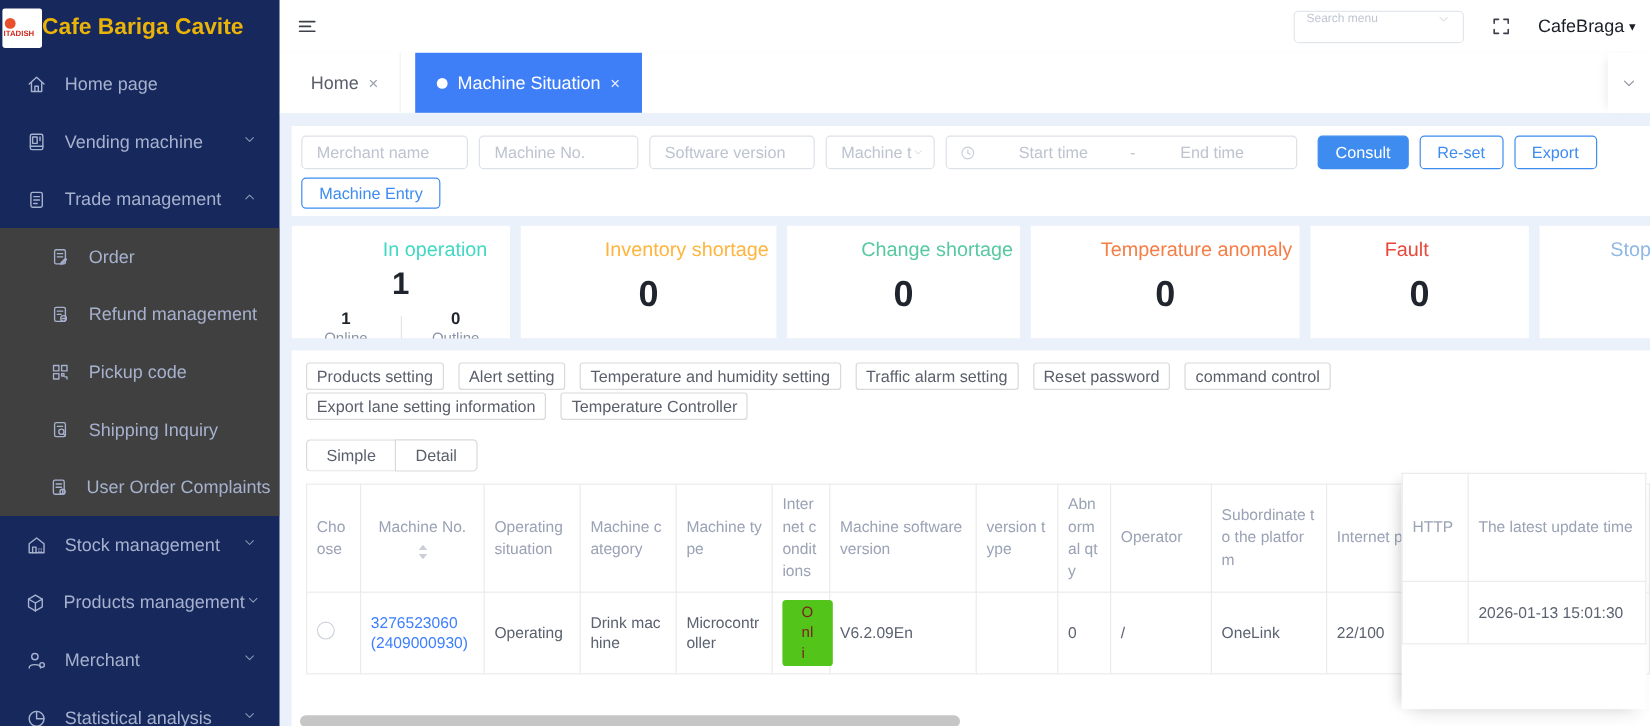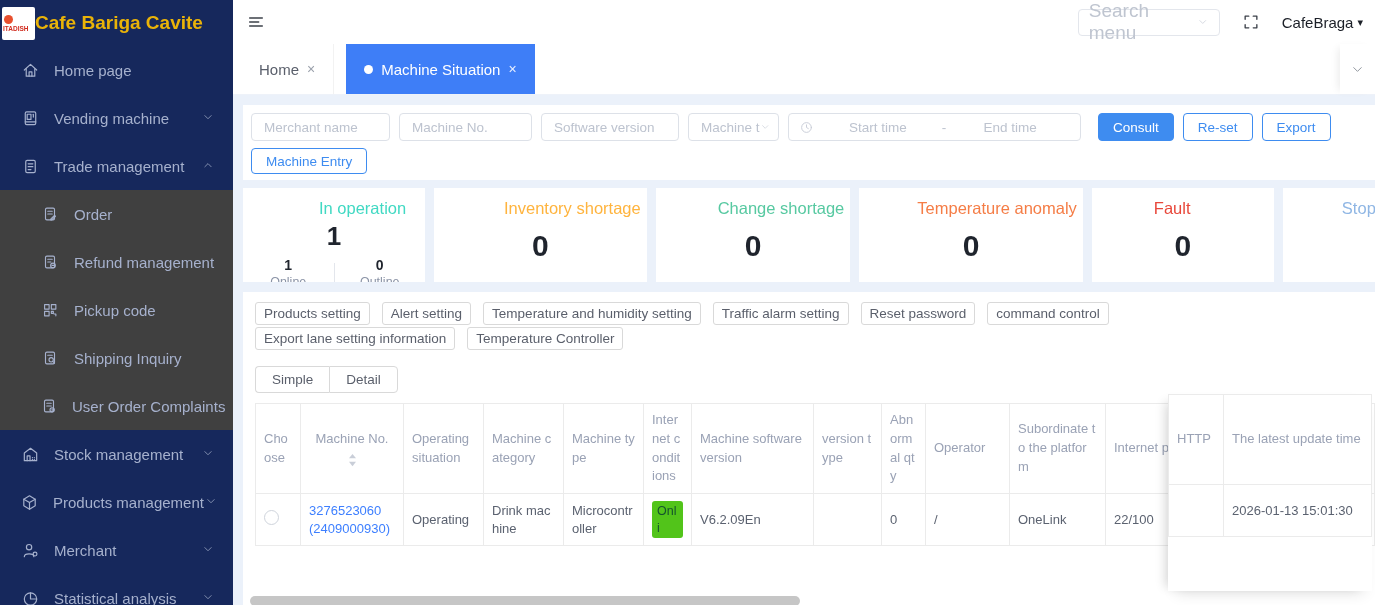--- a/index.html
+++ b/index.html
@@ -43,22 +43,22 @@
   .main { flex: 1; display: flex; flex-direction: column; overflow: hidden; }
 
   .topbar {
     height: 44px; background: #fff; display: flex; align-items: center;
     padding: 0 12px; justify-content: space-between;
   }
   .hamburger { width: 22px; height: 22px; display: flex; align-items: center; justify-content: center; cursor: pointer; color: #3c414a; }
   .topbar-right { display: flex; align-items: center; gap: 22px; }
   .search-select {
     width: 142px; height: 27px; border: 1px solid #e3e6ec; border-radius: 4px;
-    display: flex; align-items: center; justify-content: space-between;
-    padding: 0 10px; color: #bfc5d0; font-size: 19px; cursor: pointer;
+    display: flex; align-items: flex-start; justify-content: space-between;
+    padding: 0 10px; color: #bfc5d0; font-size: 10px; cursor: pointer;
   }
   .fullscreen { width: 18px; height: 18px; cursor: pointer; color: #3c414a; }
   .user-menu { display: flex; align-items: center; gap: 4px; font-size: 15px; color: #1b1f27; cursor: pointer; }
   .user-menu .caret { font-size: 11px; color: #1b1f27; }
 
   
   .tabbar {
     height: 51px; background: #fff; display: flex; align-items: stretch;
     padding-left: 8px; position: relative; border-bottom: 1px solid #eef2f9;
   }
@@ -148,21 +148,21 @@
     border: 1px solid #ebebeb; padding: 6px 8px; text-align: left; vertical-align: middle;
     word-break: break-all; background: #fff;
   }
   table.grid th { height: 90px; color: #9aa2b5; font-weight: normal; font-size: 13px; line-height: 1.45; }
   table.grid td { height: 52px; color: #5b6270; font-size: 13px; line-height: 1.35; }
   th.c-center, td.c-center { text-align: center; }
   .sort-wrap { display: flex; flex-direction: column; align-items: center; gap: 4px; }
   .sort-carets { line-height: 0; }
   .link { color: #3d7fff; cursor: pointer; }
   .radio { display: inline-block; width: 15px; height: 15px; border: 1px solid #cfd4dc; border-radius: 50%; background: #fff; cursor: pointer; }
-  .badge-online { display: inline-block; background: #52c41a; color: #14532d; font-size: 12.5px; padding: 2px 5px; border-radius: 3px; }
+  .badge-online { display: inline-block; background: #52c41a; color: #7f1d1d; font-size: 12.5px; padding: 2px 16px; border-radius: 3px; }
   .green { color: #52c41a; }
 
   
   .fixed-right {
     position: absolute; top: 102px; right: 3px; width: 204px; height: 197px;
     background: #fff; z-index: 5;
     box-shadow: -9px 2px 10px -6px rgba(0,0,0,0.14), 0 10px 14px -8px rgba(0,0,0,0.12);
   }
   .fixed-right table.grid { margin-top: 0; width: 204px; }
 

